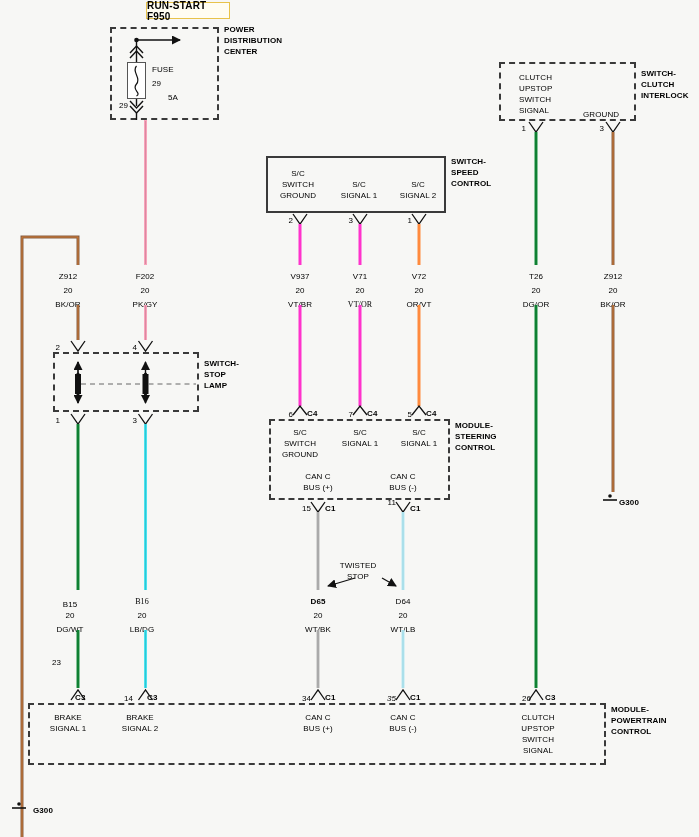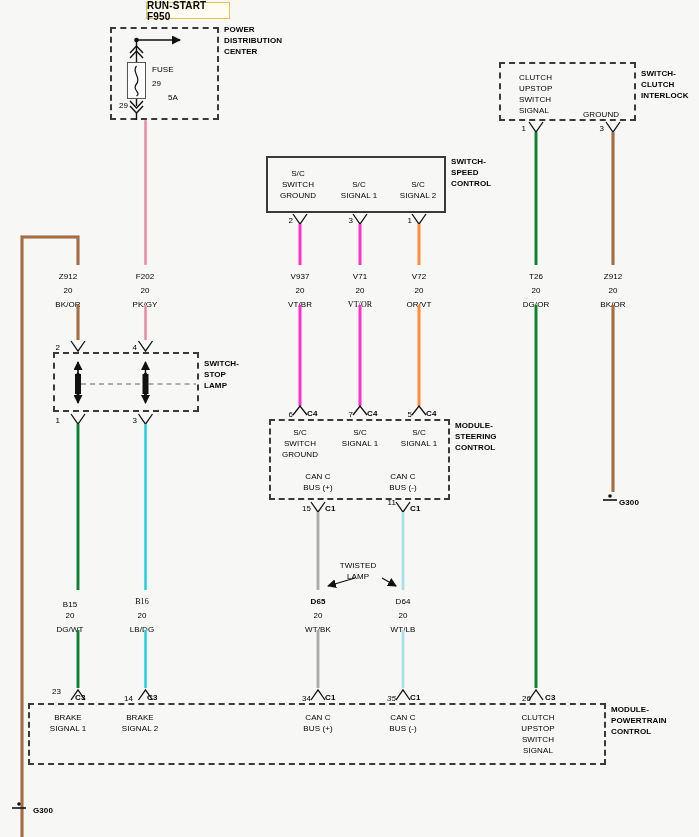--- a/index.html
+++ b/index.html
@@ -146,41 +146,41 @@
 BUS (+)</div>
   <div class="lbl c" style="left:403px;top:471px;">CAN C
 BUS (-)</div>
 
   <div class="lbl r" style="left:311px;top:503px;">15</div>
   <div class="lbl" style="left:325px;top:503px;font-weight:bold;">C1</div>
   <div class="lbl r" style="left:396px;top:497px;">11</div>
   <div class="lbl" style="left:410px;top:503px;font-weight:bold;">C1</div>
 
   <div class="lbl c" style="left:358px;top:560px;text-align:center;">TWISTED
-LAMP</div>
+STOP</div>
 
   <div class="dashbox" style="left:28px;top:703px;width:578px;height:62px;"></div>
   <div class="lbl b" style="left:611px;top:704px;">MODULE-
 POWERTRAIN
 CONTROL</div>
 
   <div class="lbl c" style="left:68px;top:712px;">BRAKE
 SIGNAL 1</div>
   <div class="lbl c" style="left:140px;top:712px;">BRAKE
 SIGNAL 2</div>
   <div class="lbl c" style="left:318px;top:712px;">CAN C
 BUS (+)</div>
   <div class="lbl c" style="left:403px;top:712px;">CAN C
 BUS (-)</div>
   <div class="lbl c" style="left:538px;top:712px;">CLUTCH
 UPSTOP
 SWITCH
 SIGNAL</div>
 
-  <div class="lbl r" style="left:61px;top:686px;">23</div>
+  <div class="lbl r" style="left:61px;top:657px;">23</div>
   <div class="lbl" style="left:75px;top:692px;font-weight:bold;">C3</div>
 
   <div class="lbl r" style="left:133px;top:693px;">14</div>
   <div class="lbl" style="left:147px;top:692px;font-weight:bold;">C3</div>
 
   <div class="lbl r" style="left:311px;top:693px;">34</div>
   <div class="lbl" style="left:325px;top:692px;font-weight:bold;">C1</div>
 
   <div class="lbl r" style="left:396px;top:693px;font-style:italic;">35</div>
   <div class="lbl" style="left:410px;top:692px;font-weight:bold;">C1</div>

